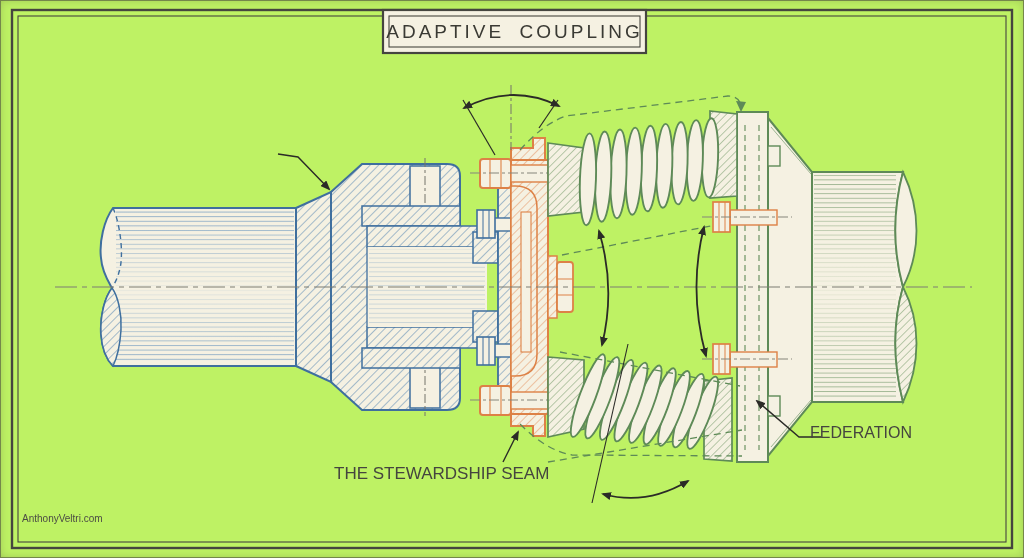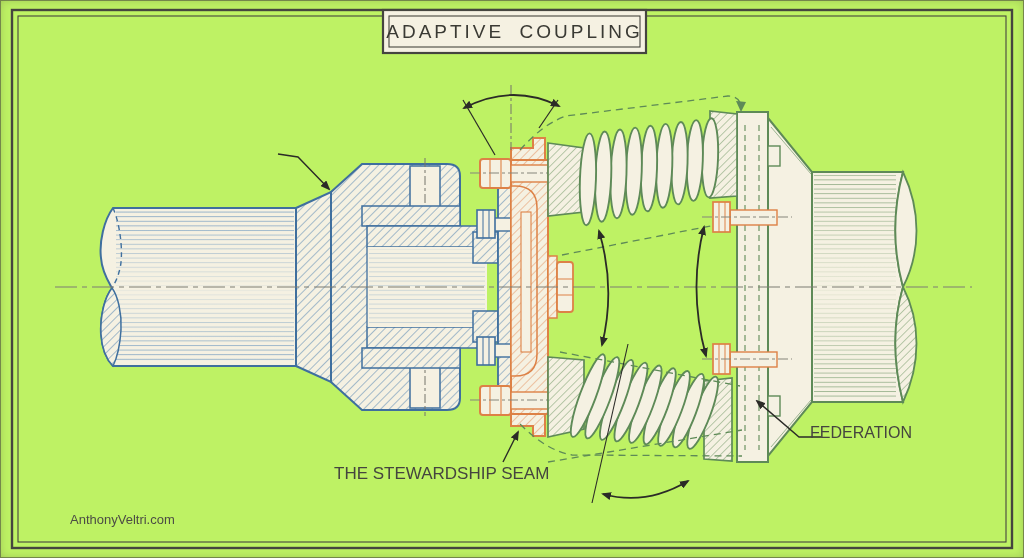--- a/index.html
+++ b/index.html
@@ -14,21 +14,21 @@
   svg.drawing{position:absolute;left:0;top:0;}
   .lbl{position:absolute;color:#3c3c36;line-height:1.12;}
   .lbl-draft{letter-spacing:1px;font-size:16.5px;text-align:center;color:#3e3e38;}
   .title-box{
     position:absolute;left:383px;top:10px;width:263px;height:43px;
     display:flex;align-items:center;justify-content:center;
     font-size:19px;letter-spacing:3px;word-spacing:7px;color:#3a3a34;
   }
   .lbl-modern{font-size:17px;color:#45453f;}
   .lbl-fed{font-size:16px;text-align:left;color:#45453f;}
-  .watermark{font-size:13px;color:#4c4c45;margin-left:48px;}
+  .watermark{font-size:10px;color:#4c4c45;}
 </style>
 </head>
 <body>
 
 <div class="canvas">
 
 <svg class="drawing" width="1024" height="558" viewBox="0 0 1024 558">
   <defs>
     <pattern id="hatchB" width="6" height="6" patternUnits="userSpaceOnUse" patternTransform="rotate(45)">
       <rect width="6" height="6" fill="#f5f1e2"></rect>

